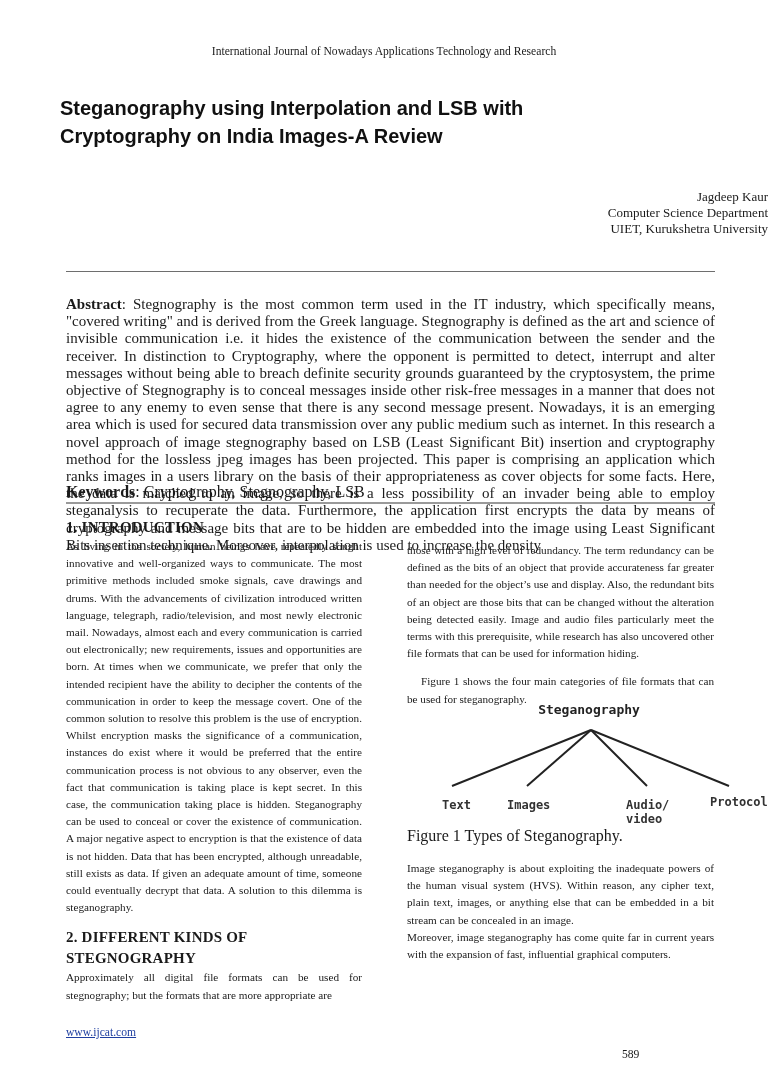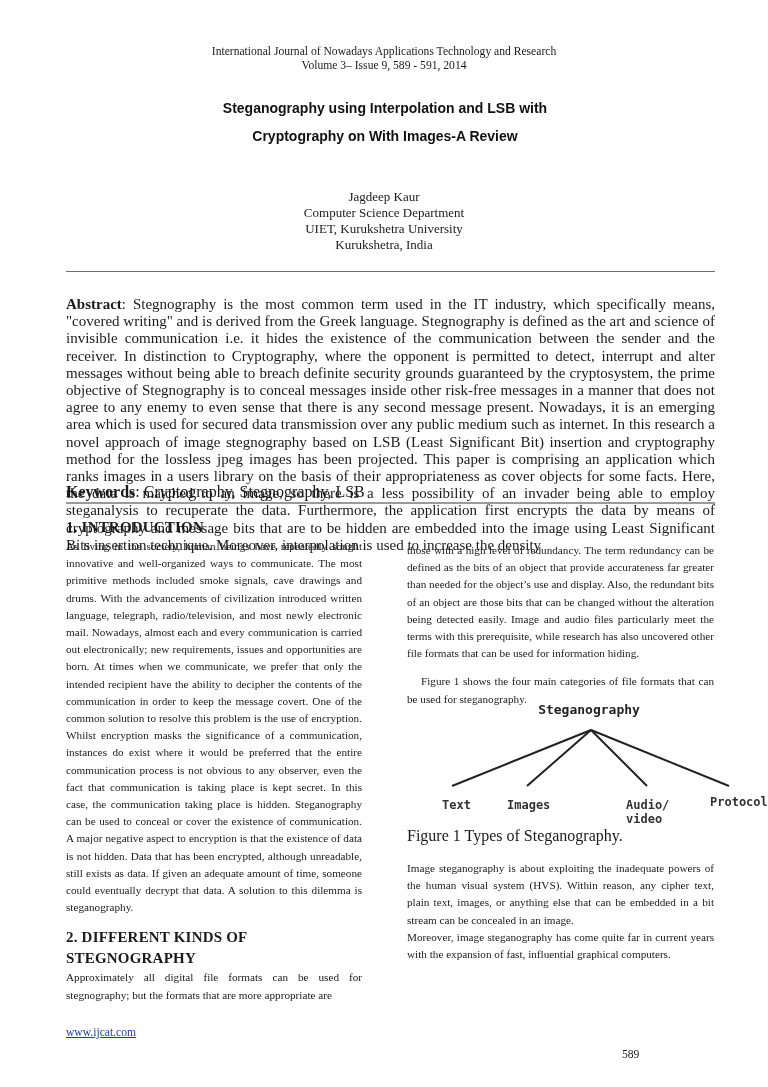--- a/index.html
+++ b/index.html
@@ -1,22 +1,22 @@
 <!DOCTYPE html>
 <html><head>
 <meta charset="utf-8">
 <style>
   html, body { margin:0; padding:0; background:#ffffff; }
   body { width:768px; height:1087px; position:relative; overflow:hidden;
          font-family:"Liberation Serif", serif; color:#1a1a1a; }
   .abs { position:absolute; }
   .journal { left:0; width:768px; top:45px; text-align:center; font-size:11.6px; line-height:14px; }
-  .title { left:60px; width:650px; top:94px; text-align:center;
-           font-family:"Liberation Sans", sans-serif; font-weight:bold; font-size:14px; line-height:28px; color:#111; }
-  .author { left:0; width:768px; top:189px; text-align:center; font-size:13px; line-height:16px; }
+  .title { left:60px; width:650px; top:94px; 
+           font-family:"Liberation Sans", sans-serif; font-weight:bold; font-size:20px; line-height:28px; color:#111; }
+  .author { left:0; width:768px; top:189px; text-align:right; font-size:13px; line-height:16px; }
   .rule { left:66px; width:649px; height:0; border-top:1px solid #6e6e6e; }
   .abstract { left:66px; width:649px; top:268px; font-size:15px; line-height:17.2px; text-align:justify;margin-top:28px; }
   .abstract b, .keywords b { font-weight:bold; }
   .keywords { left:66px; width:649px; top:484px; font-size:16px; line-height:16px; }
   .col { font-size:11.2px; line-height:17.2px; text-align:justify; }
   .col p { margin:0; }
   .h1 { font-weight:bold; font-size:15px; line-height:21px; margin:0; letter-spacing:0.2px; }
   .left { left:66px; width:296px; }
   .right { left:407px; width:307px; }
   .indent { text-indent:14px; }
@@ -24,33 +24,31 @@
   .footer-link { left:66px; top:1026px; font-size:11.6px; color:#1f3fa0; text-decoration:underline;text-align:center; }
   .page-num { left:622px; top:1048px; font-size:11.6px;text-align:center; }
   .fig { left:407px; top:692px; width:360px; height:150px; }
   .fig svg text { font-family:"DejaVu Sans Mono", monospace; }
 </style>
 </head>
 <body>
 
 <div class="abs journal">
   <div>International Journal of Nowadays Applications Technology and Research</div>
-  <div>Volume 3– Issue 9, 589 - 591, 2014</div>
 </div>
 
 <div class="abs title">
   <div>Steganography using Interpolation and LSB with</div>
-  <div>Cryptography on With Images-A Review</div>
+  <div>Cryptography on India Images-A Review</div>
 </div>
 
 <div class="abs author">
   <div>Jagdeep Kaur</div>
   <div>Computer Science Department</div>
   <div>UIET, Kurukshetra University</div>
-  <div>Kurukshetra, India</div>
 </div>
 
 <div class="abs rule" style="top:271px;"></div>
 
 <div class="abs abstract"><b>Abstract</b><span>: Stegnography is the most common term used in the IT industry, which specifically means, "covered writing" and is derived from the Greek language. Stegnography is defined as the art and science of invisible communication i.e. it hides the existence of the communication between the sender and the receiver. In distinction to Cryptography, where the opponent is permitted to detect, interrupt and alter messages without being able to breach definite security grounds guaranteed by the cryptosystem, the prime objective of Stegnography is to conceal messages inside other risk-free messages in a manner that does not agree to any enemy to even sense that there is any second message present. Nowadays, it is an emerging area which is used for secured data transmission over any public medium such as internet. In this research a novel approach of image stegnography based on LSB (Least Significant Bit) insertion and cryptography method for the lossless jpeg images has been projected. This paper is comprising an application which ranks images in a users library on the basis of their appropriateness as cover objects for some facts. Here, the data is matched to an image, so there is a less possibility of an invader being able to employ steganalysis to recuperate the data. Furthermore, the application first encrypts the data by means of cryptography and message bits that are to be hidden are embedded into the image using Least Significant Bits insertion technique. Moreover, interpolation is used to increase the density</span></div>
 
 <div class="abs keywords"><b>Keywords</b><span>: Cryptography, Stegnography, LSB</span></div>
 
 <div class="abs rule" style="top:502px; border-top:2px solid #9a9a9a;"></div>
 

